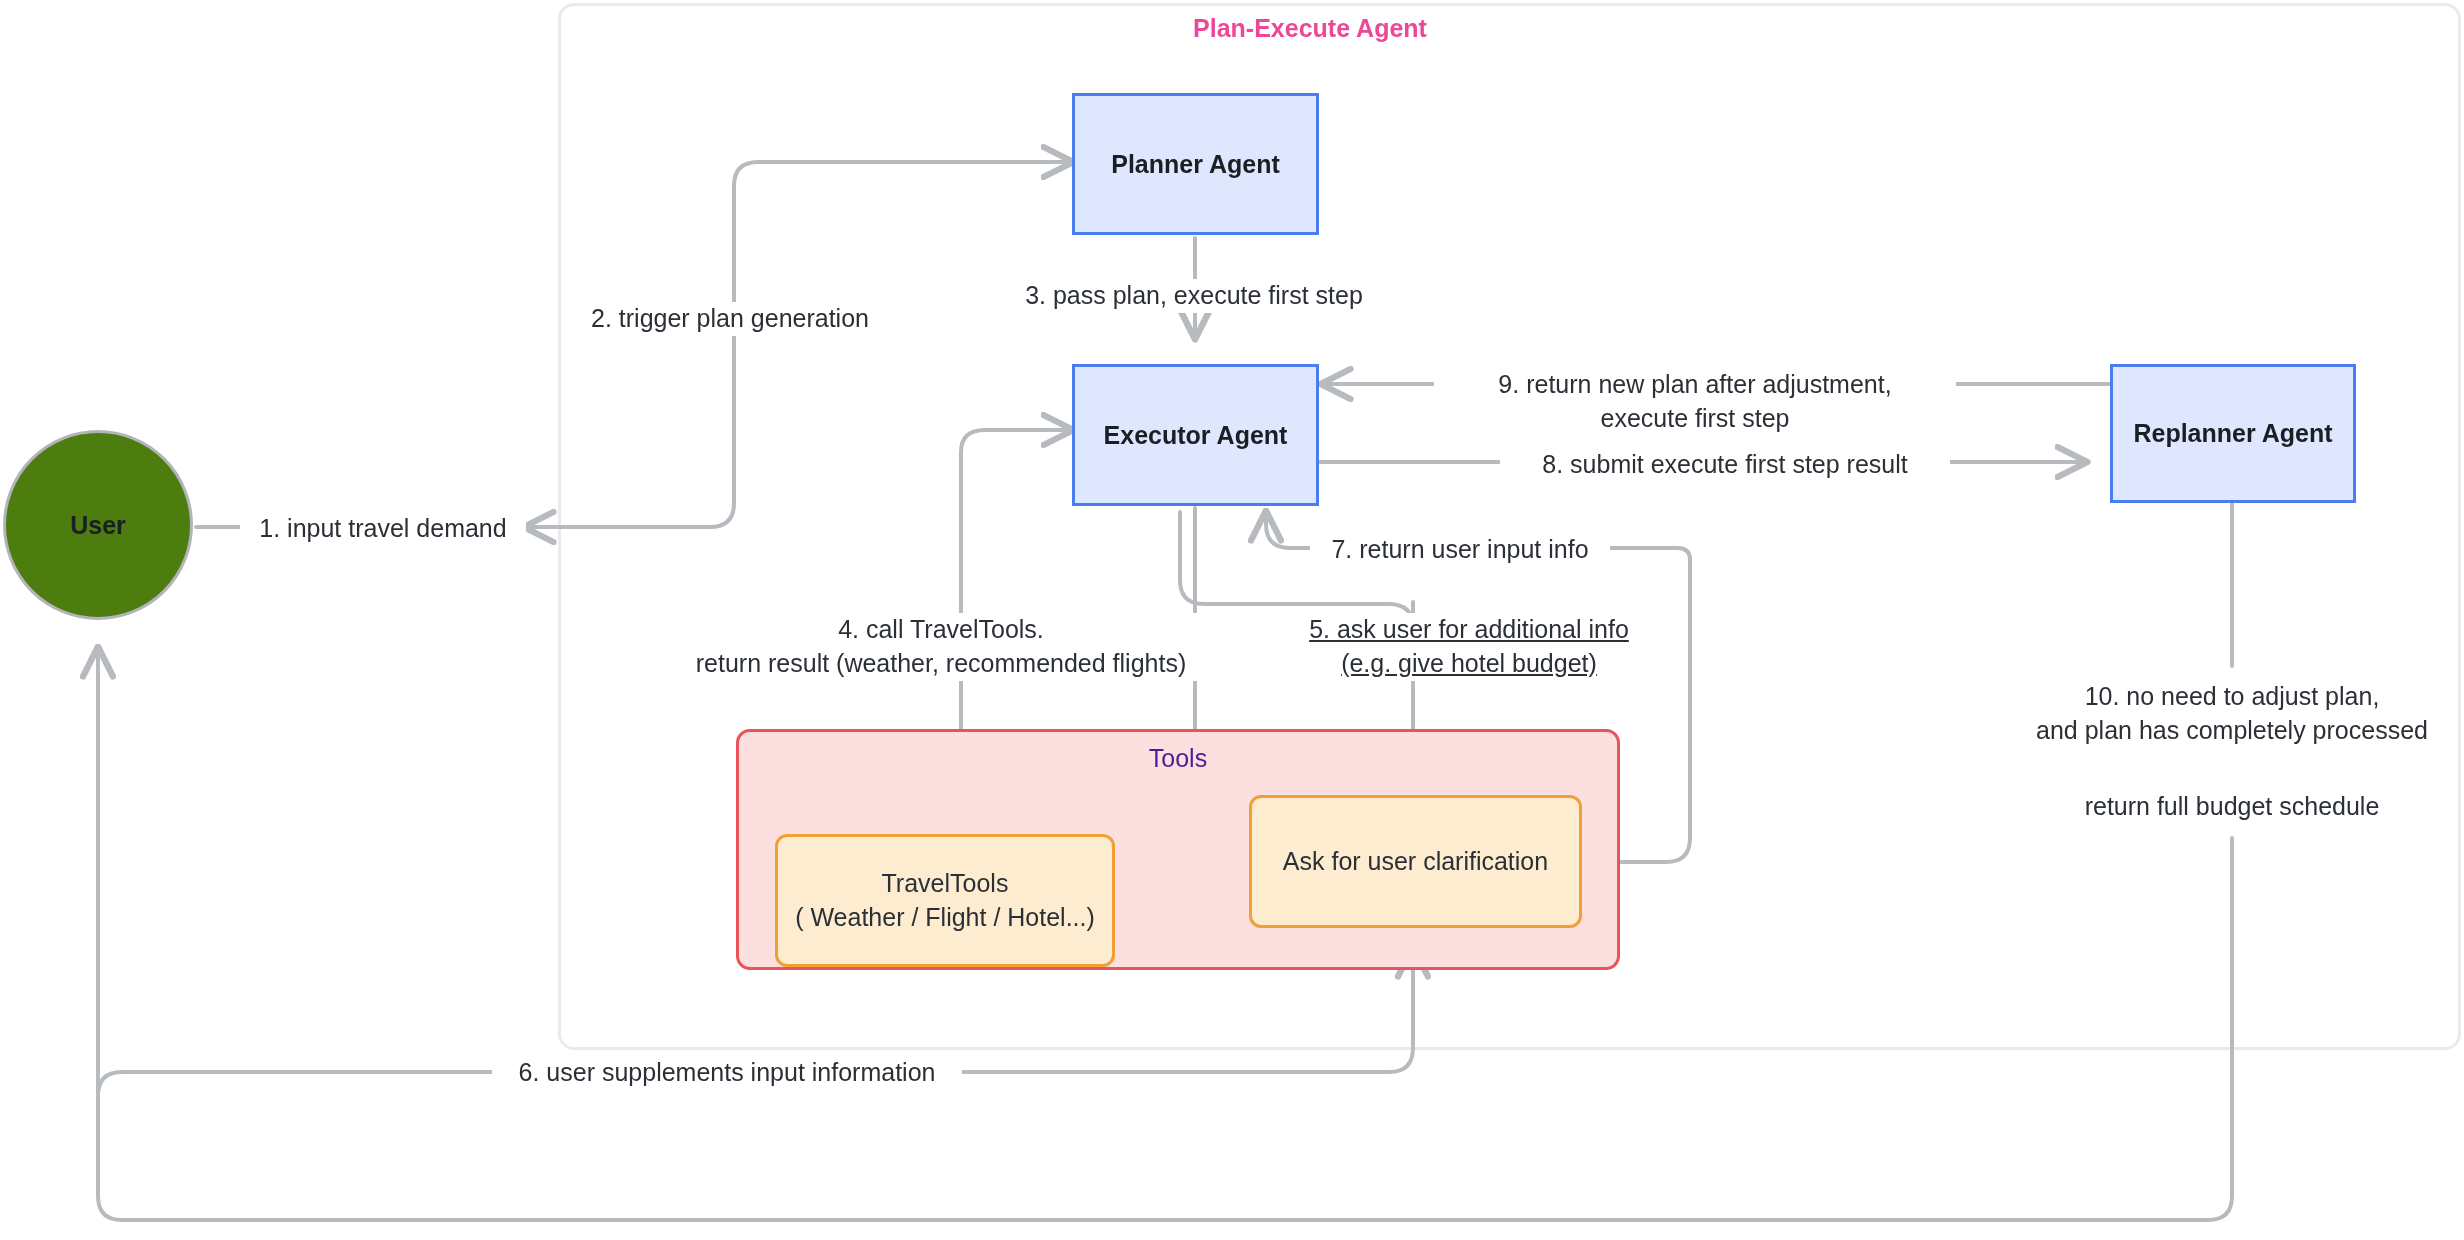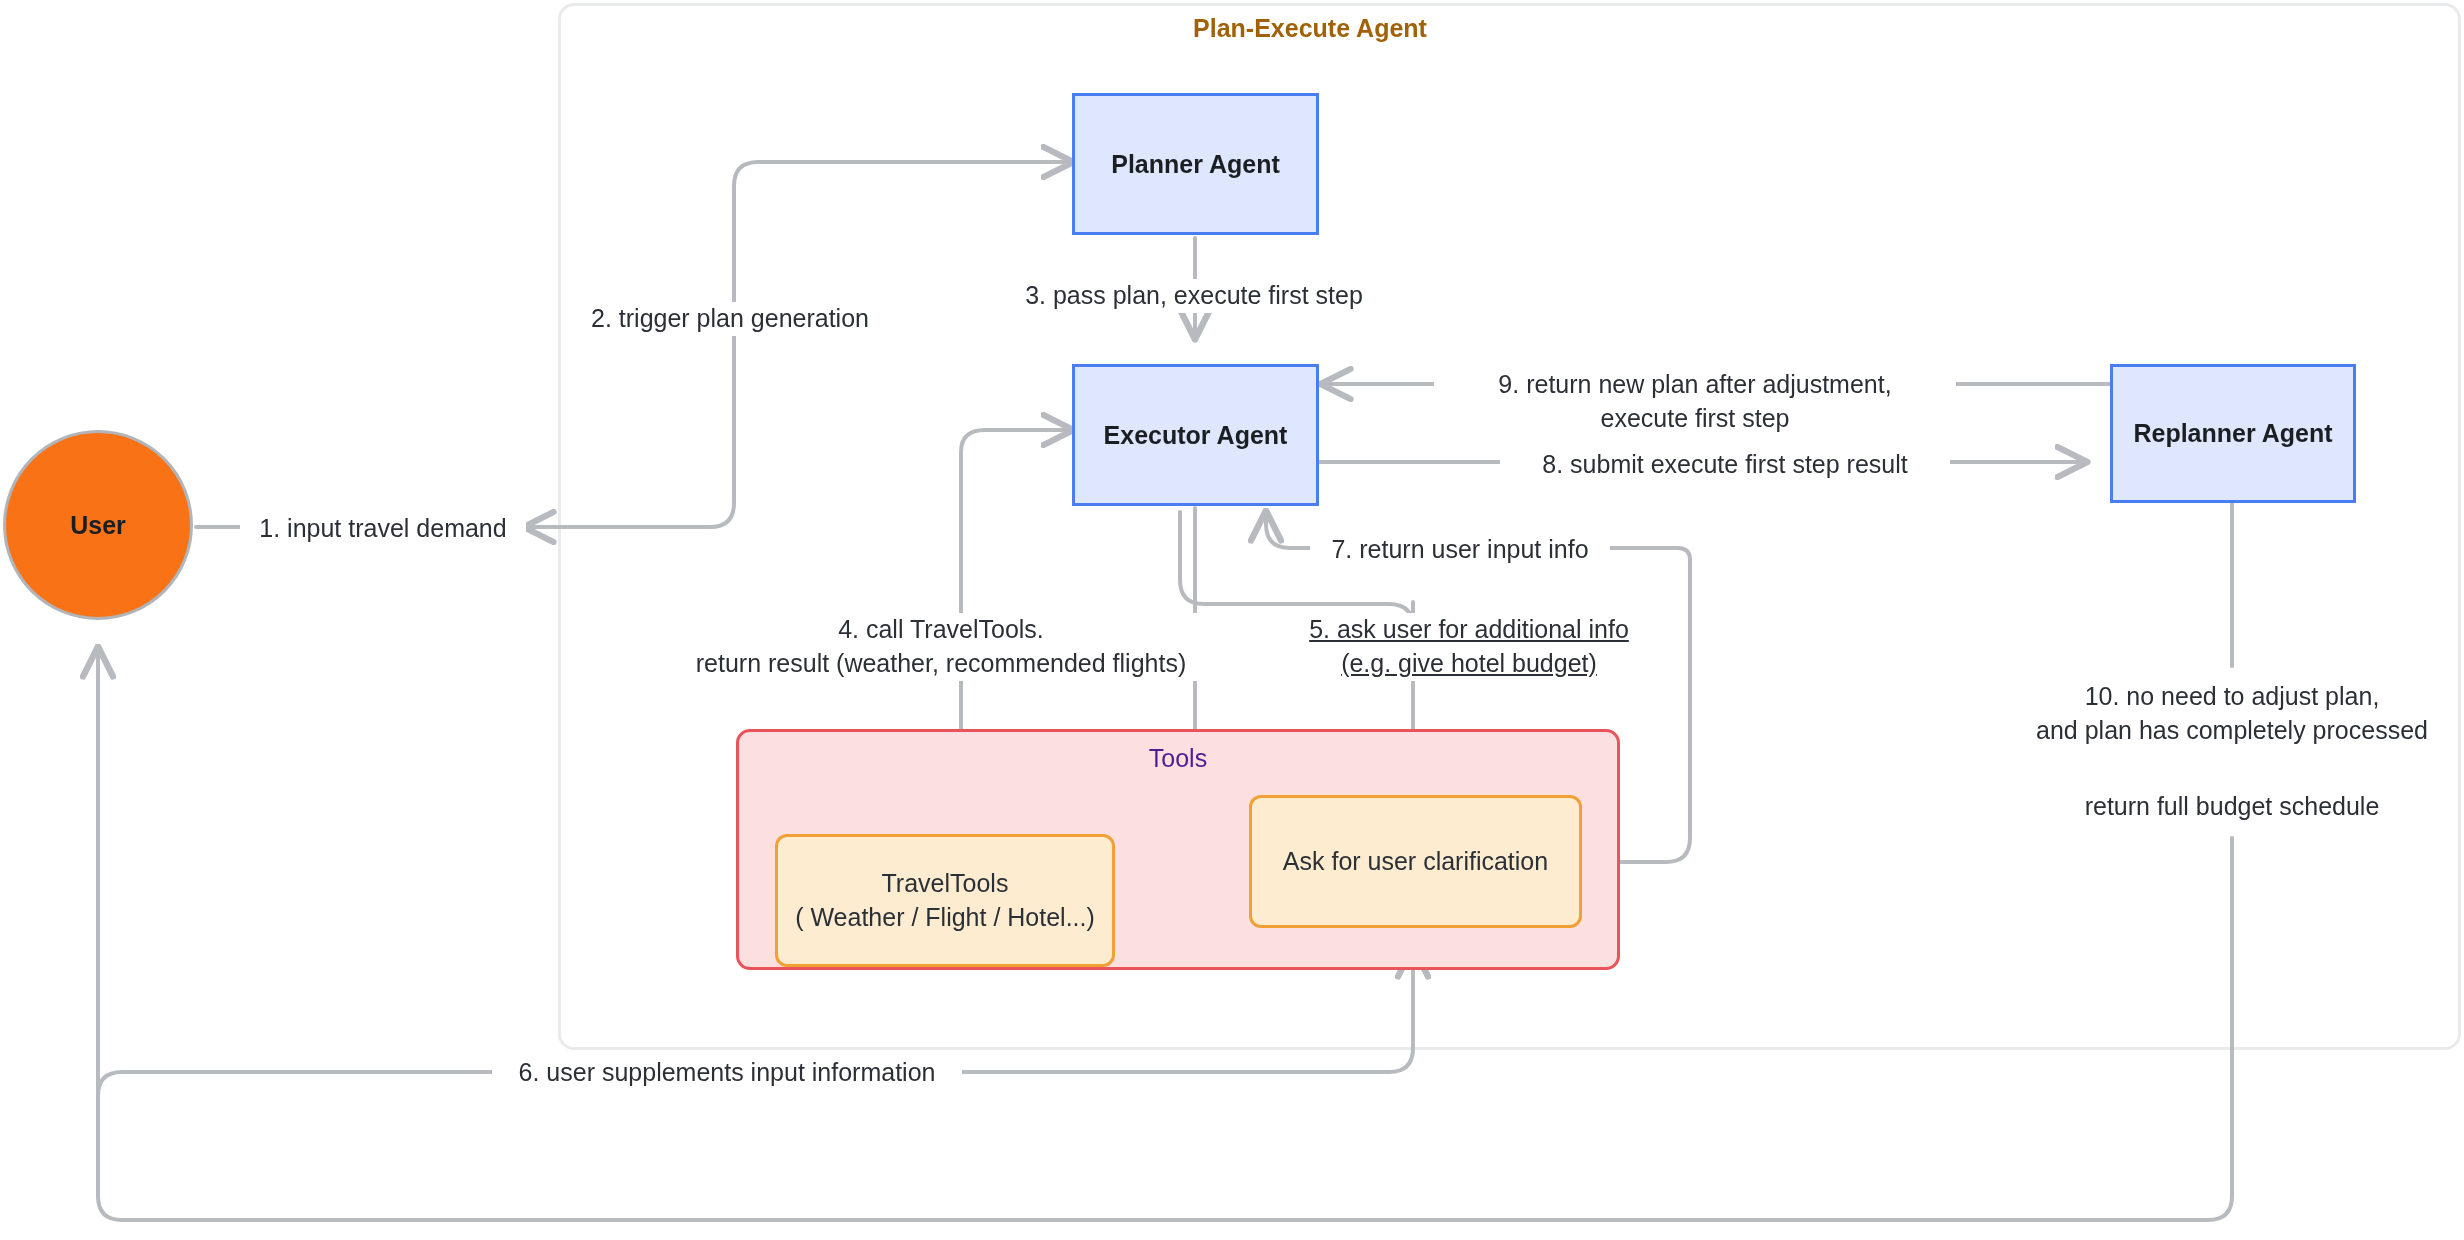--- a/index.html
+++ b/index.html
@@ -6,30 +6,30 @@
   body{font-family:"Liberation Sans", sans-serif;}
   #stage{position:relative;width:2464px;height:1240px;background:#fff;overflow:hidden;}
   svg.layer{position:absolute;left:0;top:0;width:2464px;height:1240px;}
 
   .agent-box{
     position:absolute;background:#dee7fd;border:3px solid #4a7ef0;border-radius:0;
     box-sizing:border-box;display:flex;align-items:center;justify-content:center;
     font-weight:bold;color:#1b1f24;font-size:25px;
   }
   .user-circle{
-    position:absolute;background:#f97316;border:3px solid #b1b4b9;border-radius:50%;
+    position:absolute;background:#4d7c0f;border:3px solid #b1b4b9;border-radius:50%;
     box-sizing:border-box;display:flex;align-items:center;justify-content:center;
     font-weight:bold;color:#1b1f24;font-size:25px;
   }
   .outer-container{
     position:absolute;border:3px solid #e9eaec;border-radius:16px;background:transparent;
     box-sizing:border-box;
   }
   .outer-title{
-    position:absolute;font-weight:bold;font-size:25px;color:#a16207;text-align:center;
+    position:absolute;font-weight:bold;font-size:25px;color:#ec4899;text-align:center;
     white-space:nowrap;
   }
   .tools-container{
     position:absolute;background:#fcdfdf;border:3px solid #e8545a;border-radius:14px;
     box-sizing:border-box;
   }
   .tools-title{
     position:absolute;font-size:25px;color:#4c1d95;text-align:left;white-space:nowrap;
   }
   .tool-box{

